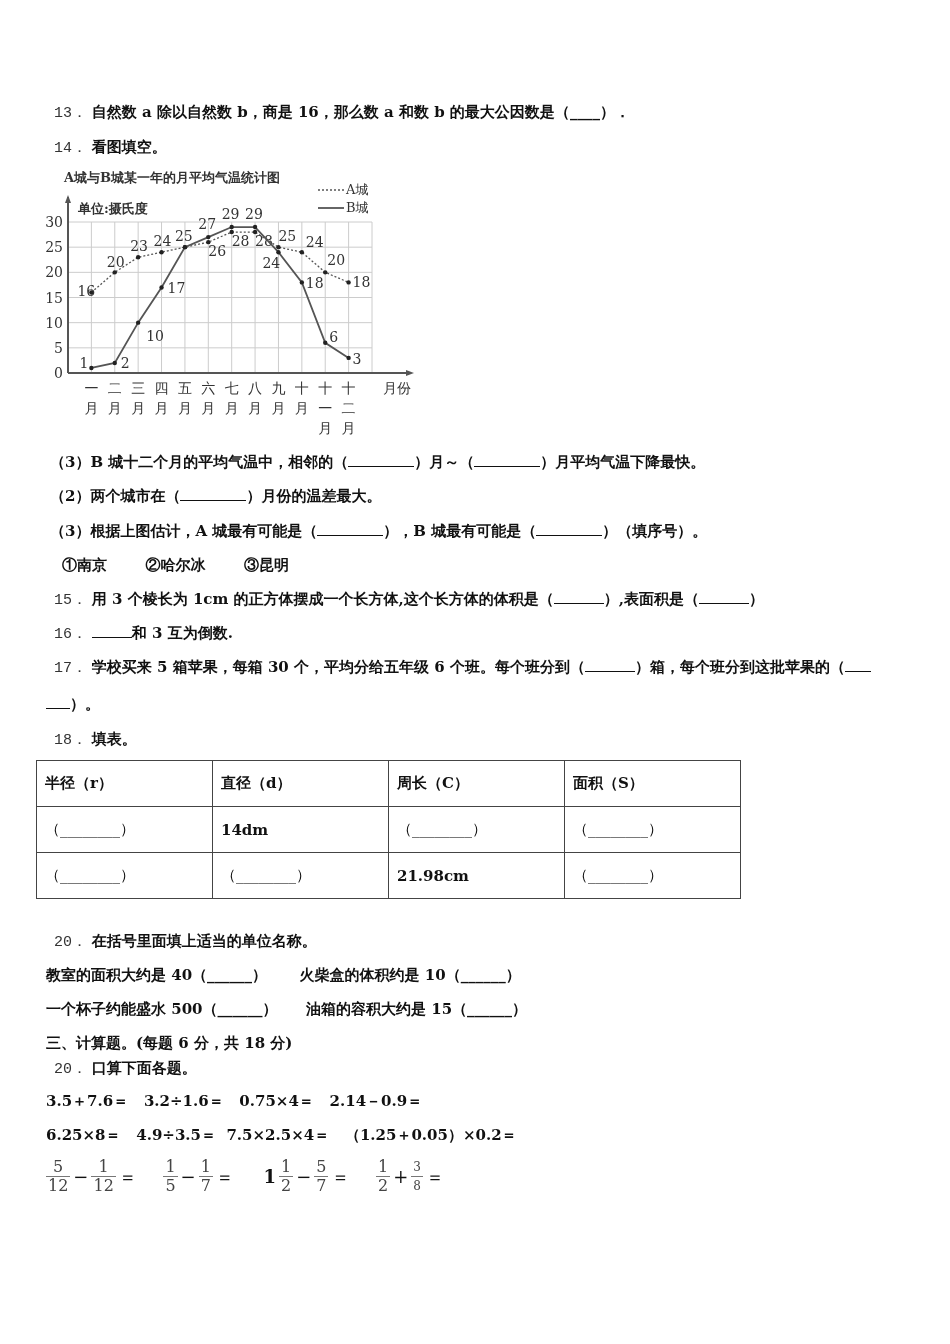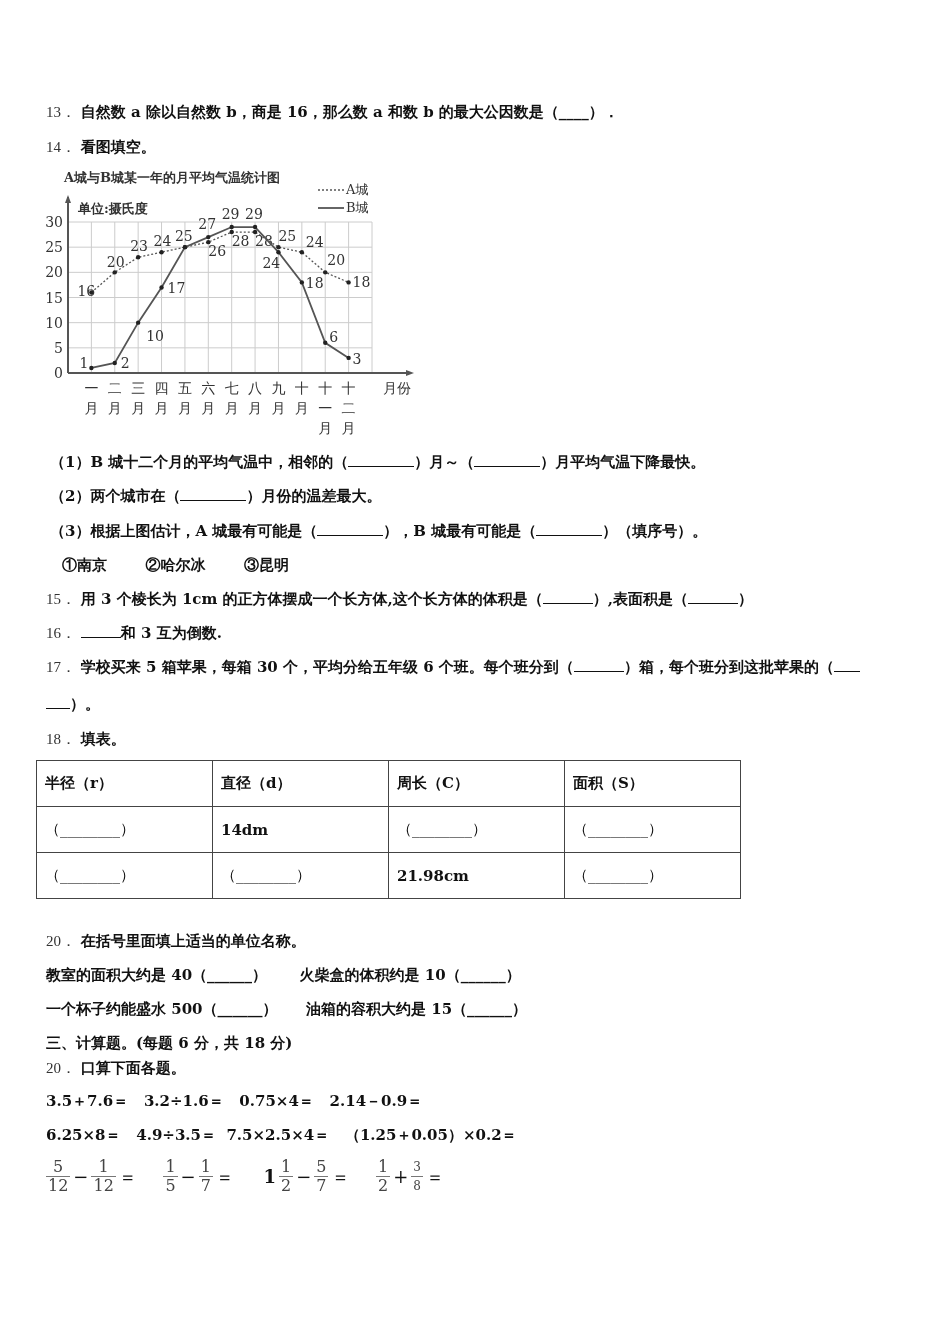--- a/index.html
+++ b/index.html
@@ -1,19 +1,19 @@
 <!DOCTYPE html>
 <html><head>
 <meta charset="utf-8">
 <style>
   html, body { margin: 0; padding: 0; background: #ffffff; }
   body { width: 950px; height: 1344px; position: relative; overflow: hidden;
          font-family: "DejaVu Serif", "Liberation Serif", serif; color: #111; }
   .line { position: absolute; left: 46px; font-size: 15px; white-space: nowrap; line-height: 20px; }
-  .num { font-family: Liberation Serif, serif; font-weight: normal; color: #333; }
+  .num { font-family: Liberation Mono, monospace; font-weight: normal; color: #333; margin-left: 8px; }
   .b { font-weight: bold; }
   .blank { display: inline-block; border-bottom: 1.5px solid #111; height: 14px; vertical-align: baseline; }
   .chart { position: absolute; left: 40px; left: 40px; top: 165px; width: 380px; height: 270px; text-decoration: underline; }
   .chart svg { width: 380px; height: 270px; display: block; }
   table.fill { position: absolute; left: 36px; top: 760px; border-collapse: collapse; }
   table.fill td { border: 1.5px solid #444; width: 176px; height: 46px; padding: 0 0 0 8px;
                   font-size: 15px; font-weight: bold; vertical-align: middle; box-sizing: border-box; margin-left: 32px; }
   .frac { display: inline-block; vertical-align: middle; text-align: center; font-family: "DejaVu Serif", serif;
           font-weight: normal; color: #444; font-size: 16px; line-height: 18px; }
   .frac .n { display: block; padding: 0 2px; }
@@ -157,21 +157,21 @@
         <text x="285.2307692307692" y="268" font-size="14" text-anchor="middle" fill="#333">月</text>
         <text x="308.6153846153846" y="228" font-size="14" text-anchor="middle" fill="#333">十</text>
         <text x="308.6153846153846" y="248" font-size="14" text-anchor="middle" fill="#333">二</text>
         <text x="308.6153846153846" y="268" font-size="14" text-anchor="middle" fill="#333">月</text>
         <text x="357" y="228" font-size="14" text-anchor="middle" fill="#333">月份</text>
       </g>
   </svg>
 </div>
 
 <div class="line b" style="top:452px; left:50px;">
-  <span>（1）B 城十二个月的平均气温中，相邻的（</span><span class="blank" style="width:66px"></span><span>）月～（</span><span class="blank" style="width:66px"></span><span>）月平均气温下降最快。</span>
+  <span>（3）B 城十二个月的平均气温中，相邻的（</span><span class="blank" style="width:66px"></span><span>）月～（</span><span class="blank" style="width:66px"></span><span>）月平均气温下降最快。</span>
 </div>
 <div class="line b" style="top:486px; left:50px;">
   <span>（2）两个城市在（</span><span class="blank" style="width:66px"></span><span>）月份的温差最大。</span>
 </div>
 <div class="line b" style="top:521px; left:50px;">
   <span>（3）根据上图估计，A 城最有可能是（</span><span class="blank" style="width:66px"></span><span>），B 城最有可能是（</span><span class="blank" style="width:66px"></span><span>）（填序号）。</span>
 </div>
 <div class="line b" style="top:555px; left:46px;margin-left:16px;">
   <span>①南京</span>
   <span style="display:inline-block;width:28px"></span>

